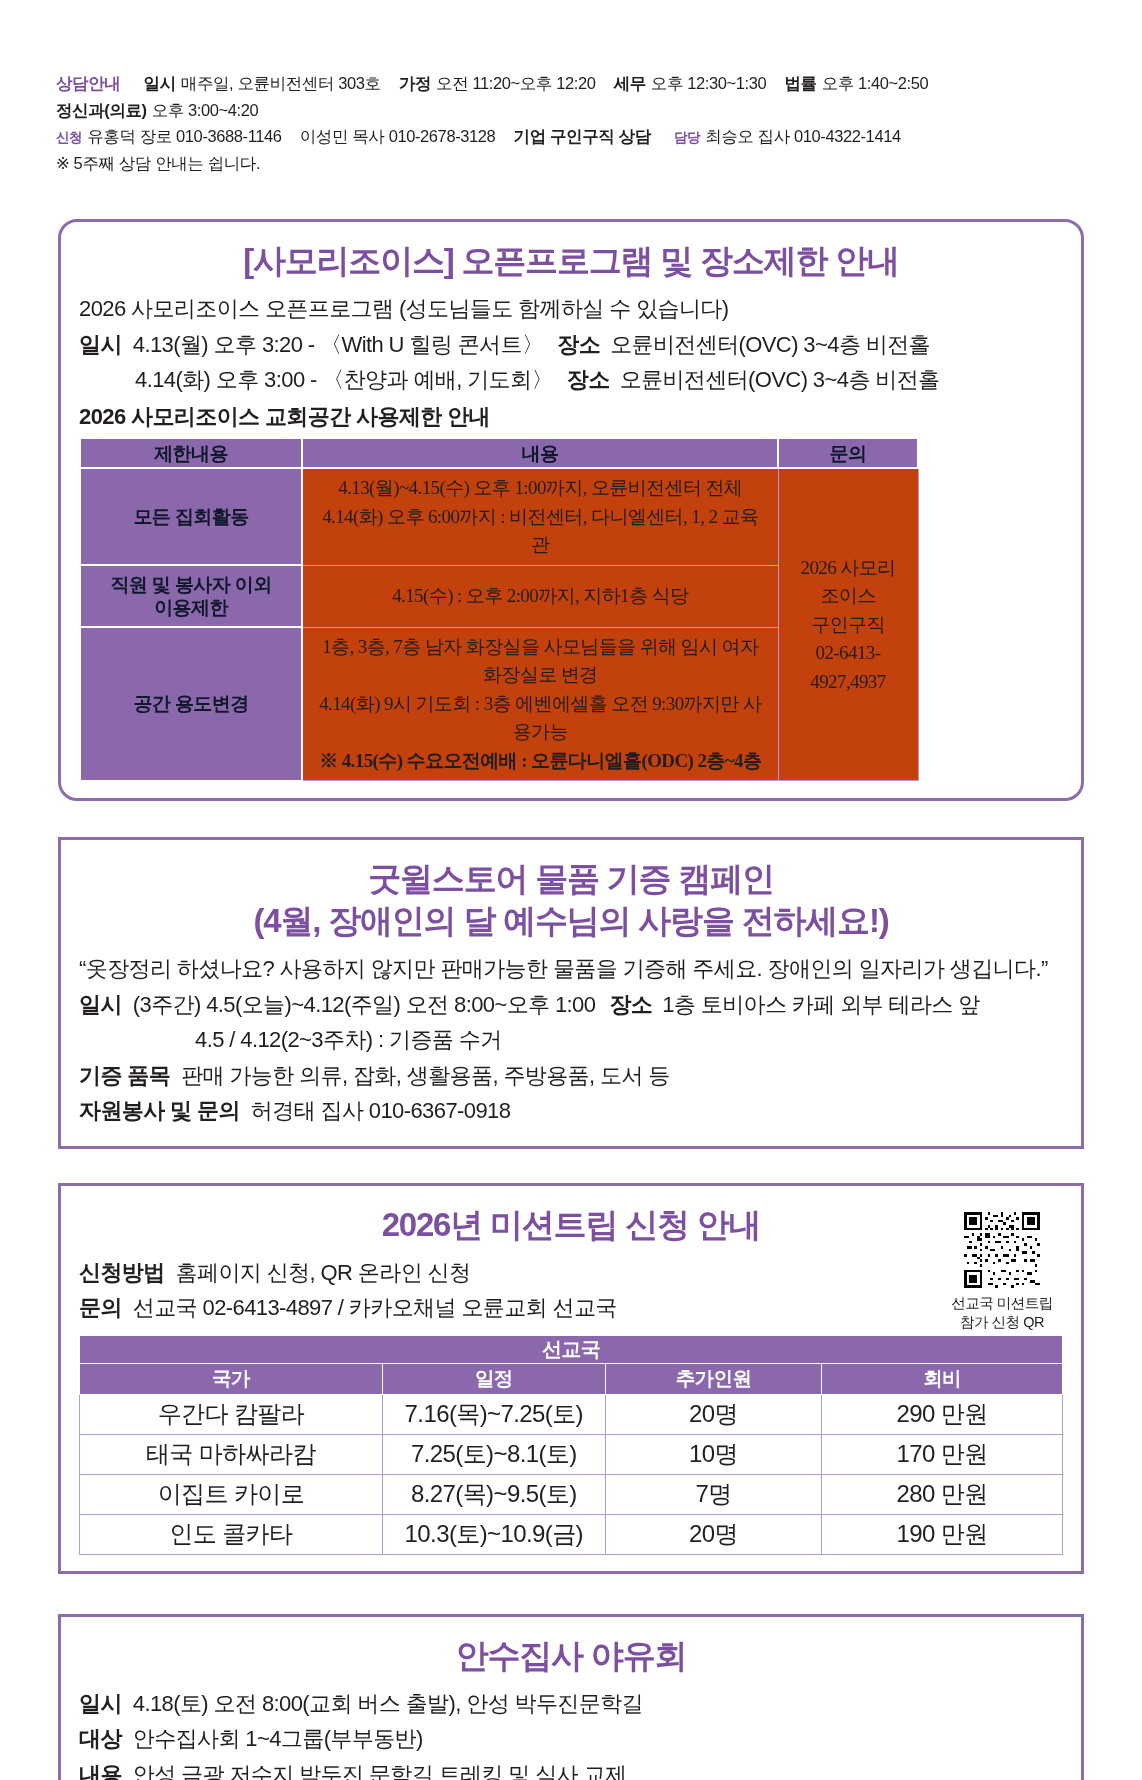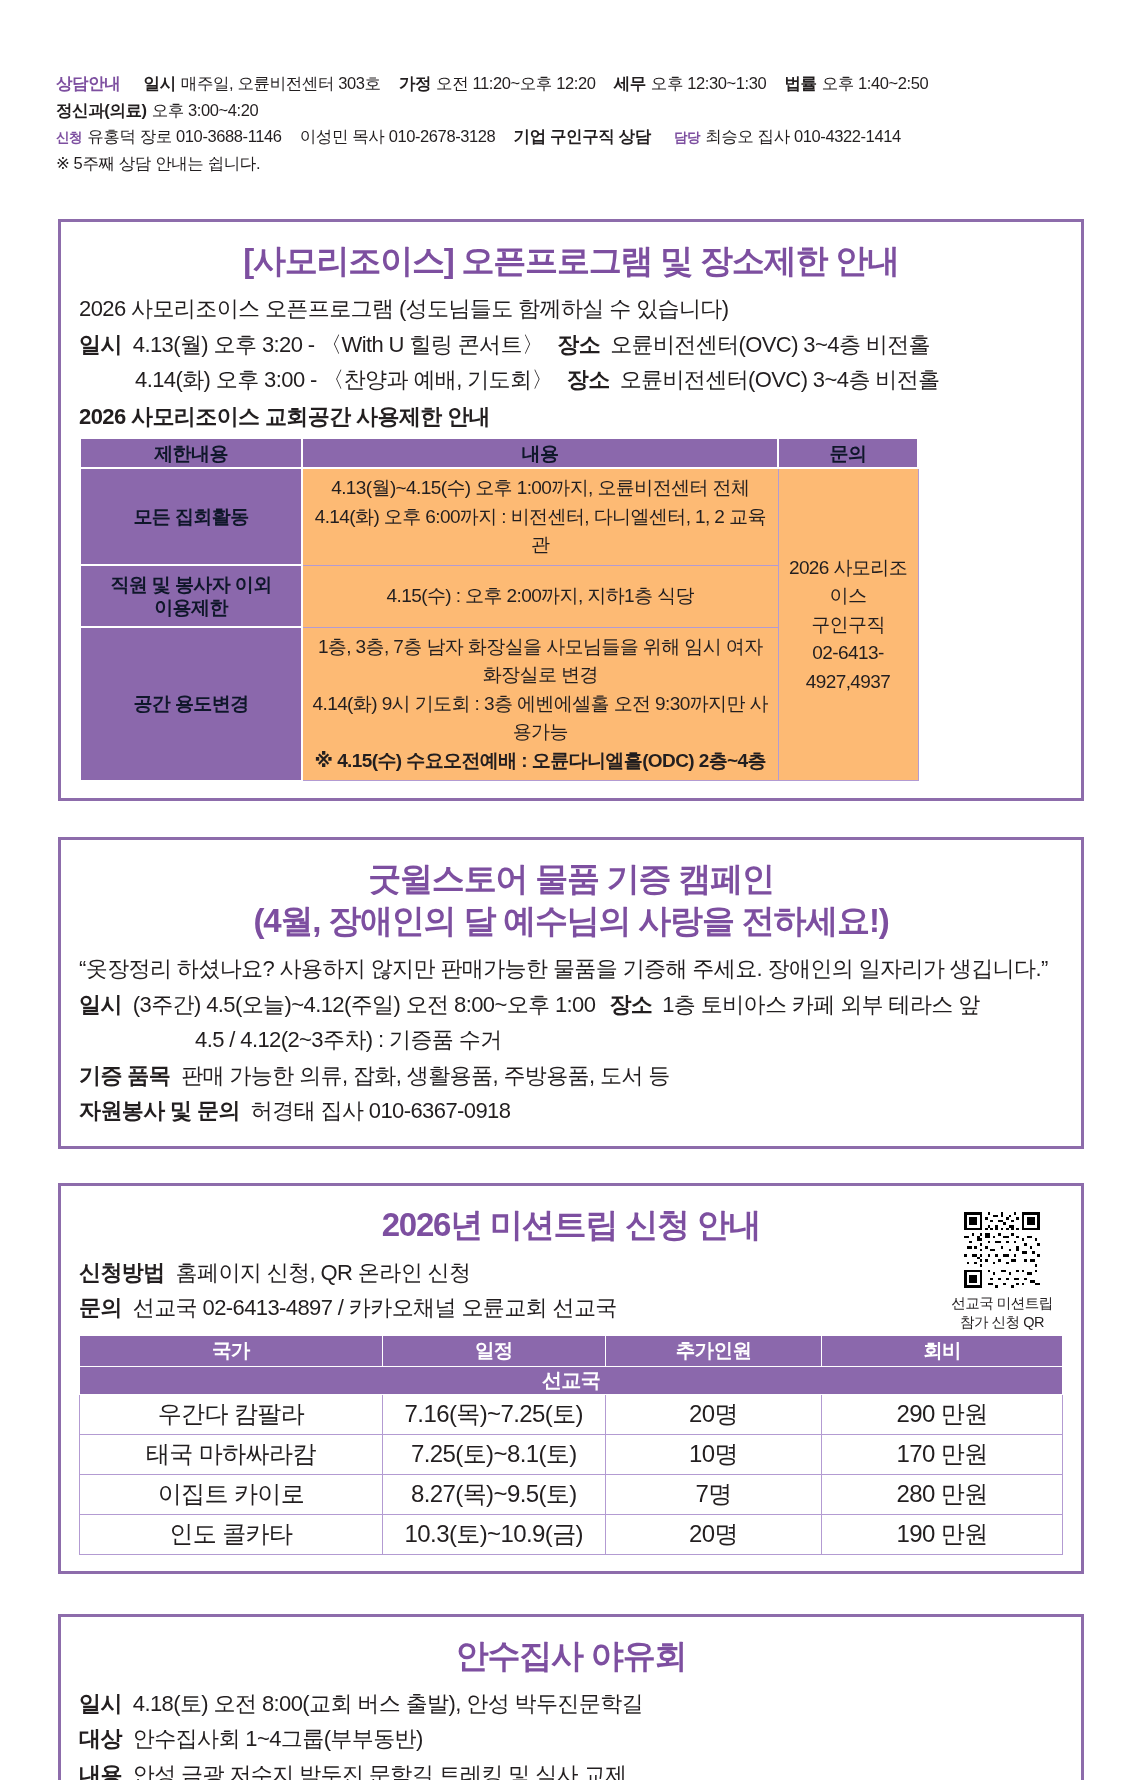--- a/index.html
+++ b/index.html
@@ -13,40 +13,40 @@
     font-family:"Liberation Sans","DejaVu Sans",sans-serif;color:var(--text);
   }
   
   .consult{margin:70px 56px 0;font-size:16.5px;line-height:1.62;letter-spacing:-0.4px;}
   .consult .seg{margin-right:14px;white-space:nowrap;}
   .consult .lbl{font-weight:bold;margin-right:5px;}
   .consult .purple{color:var(--accent);}
   .consult .small-lbl{font-size:13.5px;color:var(--accent);font-weight:bold;margin-right:5px;}
   
   .box{border:3px solid var(--box-border);margin:0 58px;padding:10px 18px 16px;position:relative;}
-  .box.b1{margin-top:42px;}
+  .box.b1{margin-top:42px;border-radius:19px;}
   .box.b2{margin-top:36px;}
   .box.b3{margin-top:34px;}
   .box.b4{margin-top:40px;}
   .sec-title{
     color:var(--accent);font-size:33px;font-weight:bold;text-align:center;
     line-height:1.28;margin:8px 0 10px;letter-spacing:-1.2px;
   }
   .line{font-size:22px;line-height:1.52;letter-spacing:-0.6px;margin:2px 0;}
   .line .lb{font-weight:bold;margin-right:11px;}
   .line .lb2{font-weight:bold;margin:0 10px 0 14px;}
   .cont{padding-left:56px;}
   .cont2{padding-left:116px;}
   .bold-line{font-size:22px;font-weight:bold;line-height:1.5;letter-spacing:-0.6px;margin:4px 0 2px;}
   
   table.t1{border-collapse:collapse;width:838px;table-layout:fixed;margin-top:4px;}
   .t1 col.c1{width:222px;} .t1 col.c2{width:476px;} .t1 col.c3{width:140px;}
   .t1 th,.t1 td{font-size:19px;text-align:center;vertical-align:middle;letter-spacing:-0.6px;}
   .t1 .ph{background:var(--table-header-bg);color:#0f172a;font-weight:bold;border:2px solid #fff;height:30px;line-height:1.25;}
-  .t1 td.white{background:#fdba74;border:1px solid var(--grid-line);line-height:1.5;padding:5px 4px;}
+  .t1 td.white{background:#c2410c;border:1px solid var(--grid-line);line-height:1.5;padding:5px 16px;font-family:Liberation Serif, serif;}
   .t1 tr.r1 td{height:72px;} .t1 tr.r2 td{height:62px;} .t1 tr.r3 td{height:102px;}
   .t1 .boldcell{font-weight:bold;}
   
   table.t2{border-collapse:collapse;width:100%;table-layout:fixed;margin-top:10px;}
   .t2 col.m1{width:30.8%;} .t2 col.m2{width:22.7%;} .t2 col.m3{width:22%;} .t2 col.m4{width:24.5%;}
   .t2 .band{background:var(--table-header-bg);color:#fff;font-weight:bold;font-size:20px;height:28px;border:1px solid #fff;text-align:center;letter-spacing:-0.6px;}
   .t2 th{background:var(--table-header-bg);color:#fff;font-weight:bold;font-size:19.5px;height:31px;border:1px solid #fff;letter-spacing:-0.6px;}
   .t2 td{background:#fff;border:1px solid var(--grid-line);font-size:24px;text-align:center;height:40px;letter-spacing:-0.6px;}
   
   .qr-wrap{position:absolute;top:26px;right:20px;width:118px;text-align:center;}
@@ -278,29 +278,29 @@
   </div>
   <table class="t2">
     <colgroup>
         <col class="m1">
         <col class="m2">
         <col class="m3">
         <col class="m4">
       </colgroup>
     <tbody>
         <tr>
+          <td class="band" colspan="4">선교국</td>
+        </tr>
+    <tr>
       <th>국가</th>
       <th>일정</th>
       <th>추가인원</th>
       <th>회비</th>
     </tr>
     <tr>
-          <td class="band" colspan="4">선교국</td>
-        </tr>
-    <tr>
       <td>우간다 캄팔라</td>
       <td>7.16(목)~7.25(토)</td>
       <td>20명</td>
       <td>290 만원</td>
     </tr>
     <tr>
       <td>태국 마하싸라캄</td>
       <td>7.25(토)~8.1(토)</td>
       <td>10명</td>
       <td>170 만원</td>

